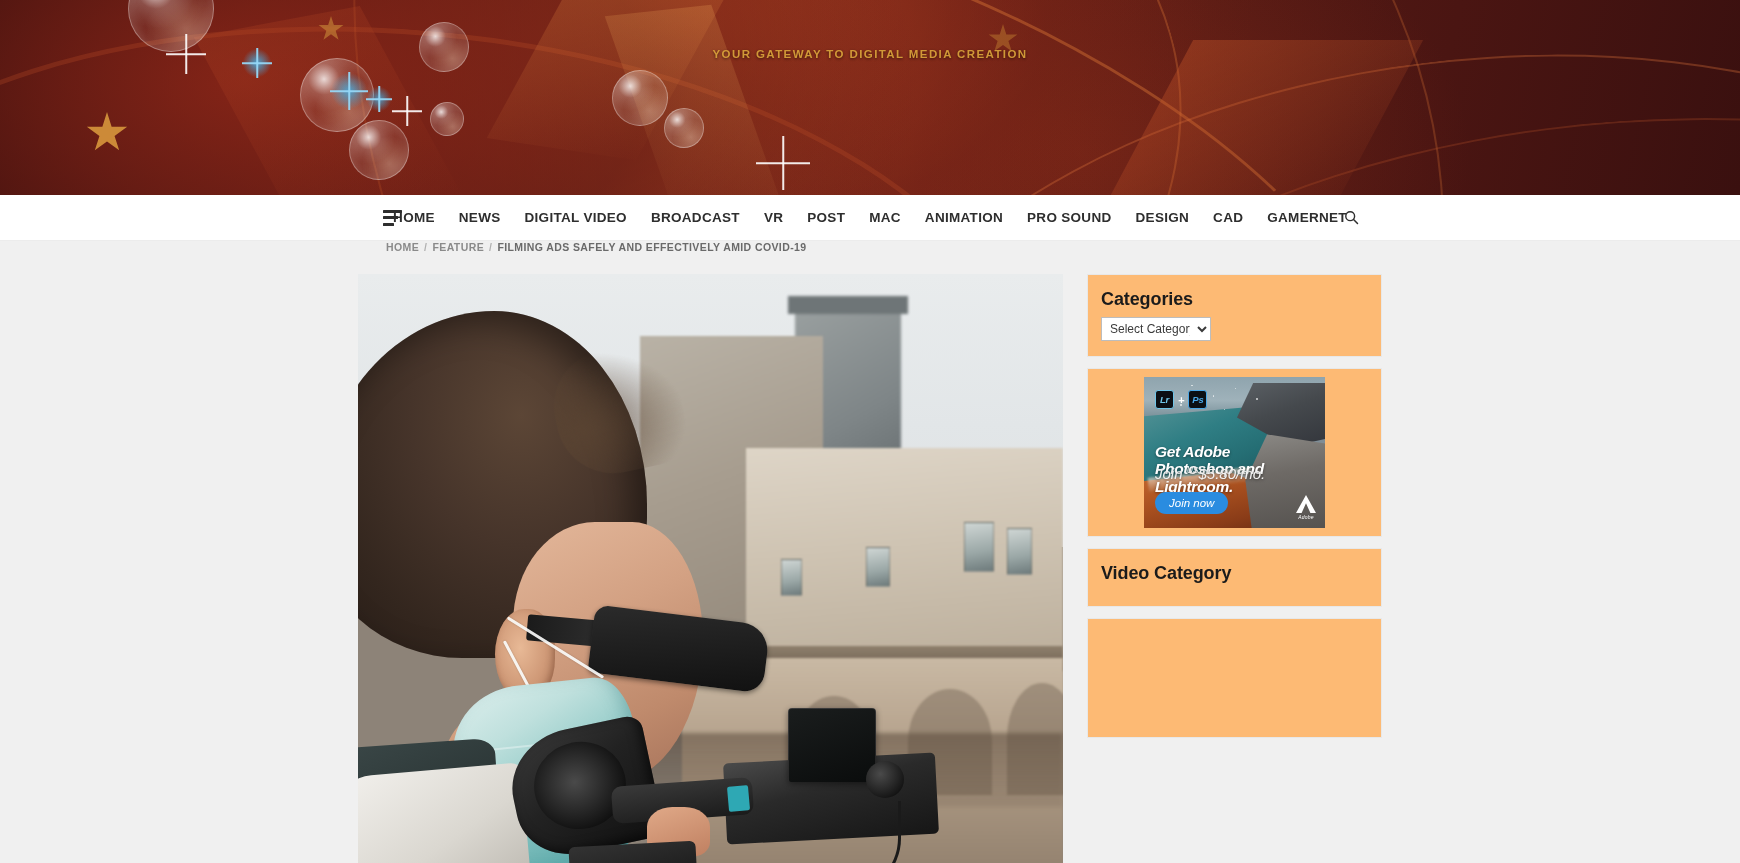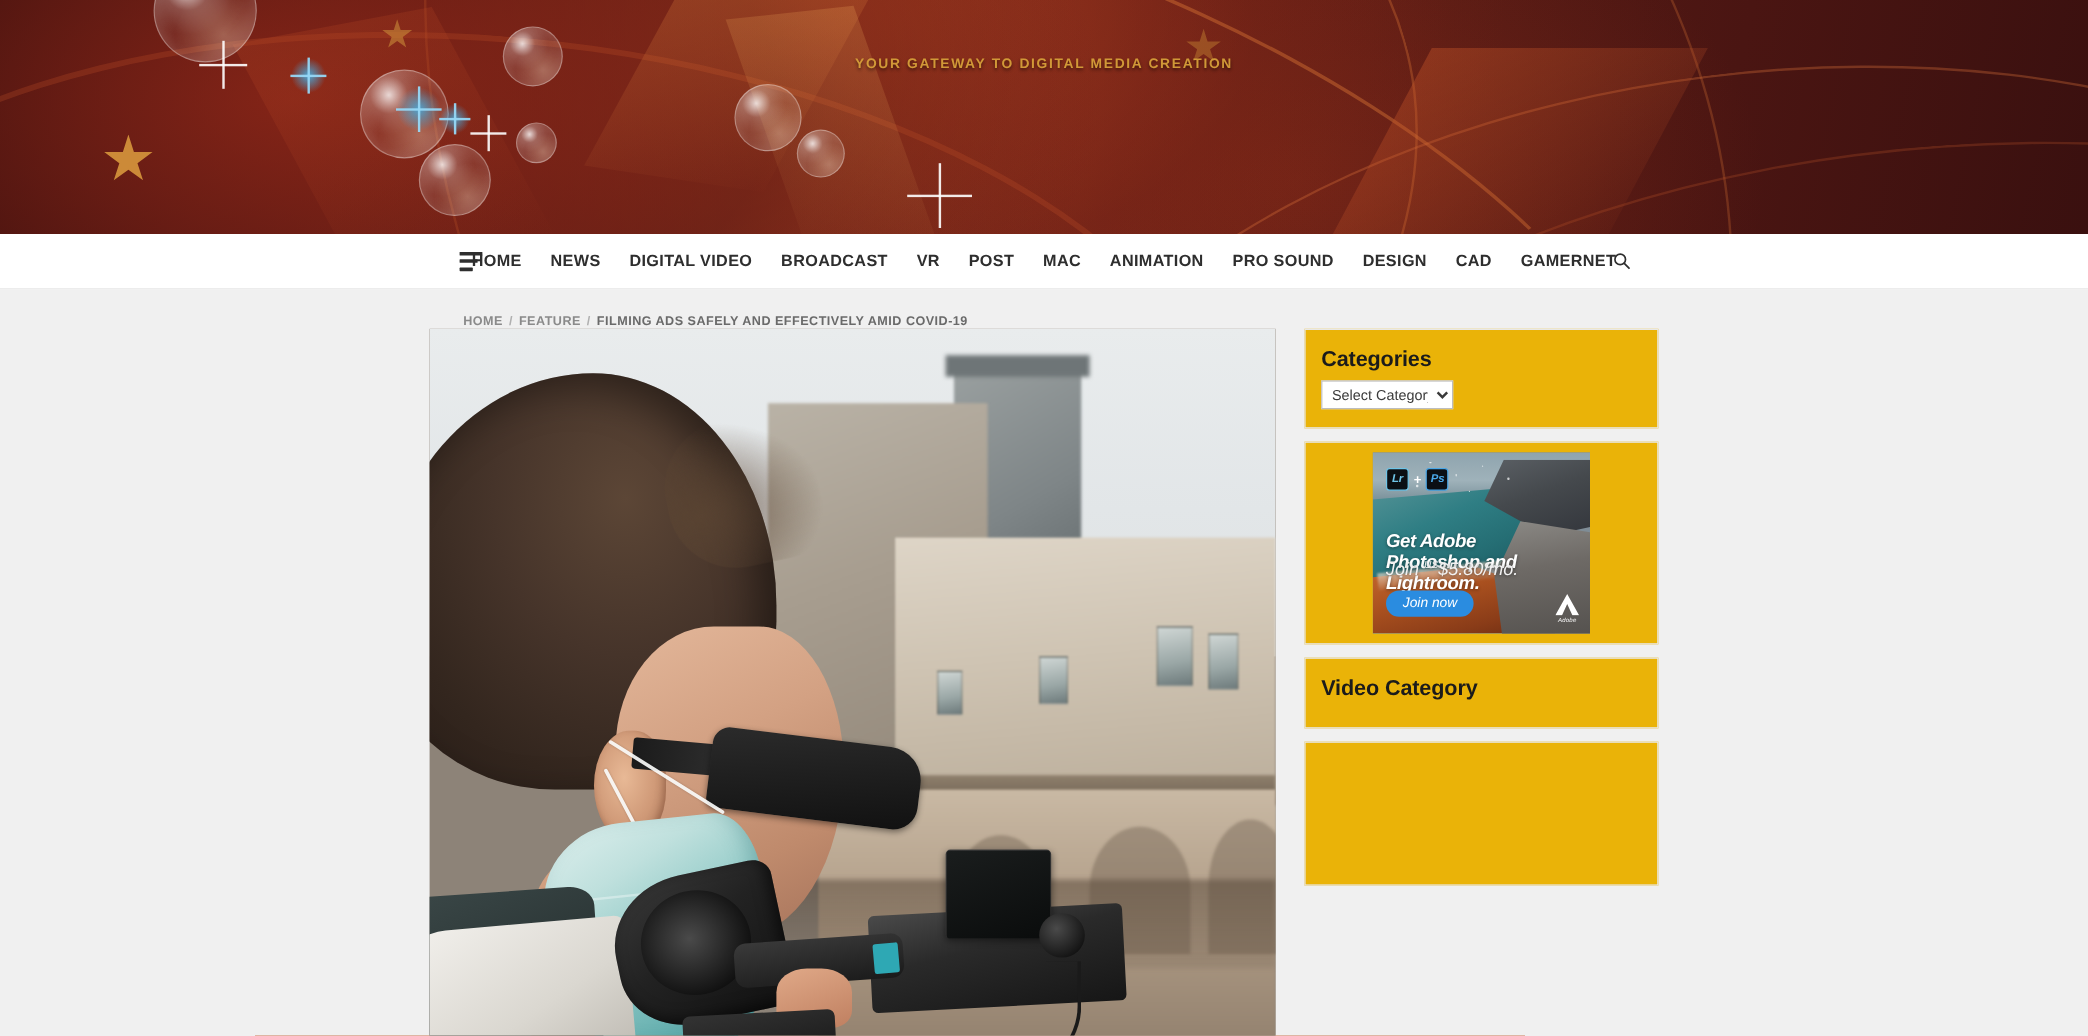--- a/index.html
+++ b/index.html
@@ -181,21 +181,21 @@
     width: 22px; height: 22px;
     display: flex; align-items: center; justify-content: center;
     cursor: pointer;
   }
 
   
   .breadcrumb-bar {
     width: 1740px;
     height: 33px;
     background: #f0f0f0;
-    display: flex; align-items: flex-end;
+    display: flex; align-items: flex-start;
     padding-left: 386px;
   }
   .breadcrumb { font-size: 10.5px; letter-spacing: 0.4px; color: #777; text-transform: uppercase; font-weight: 600; }
   .breadcrumb .crumb { color: #8a8a8a; text-decoration: none; }
   .breadcrumb .sep { margin: 0 5px; color: #b0b0b0; }
   .breadcrumb .current { color: #6a6a6a; }
 
   
   .content {
     width: 1740px;
@@ -402,21 +402,21 @@
   }
   .cam-tripod {
     position: absolute; left: 30%; top: 92%; width: 18%; height: 10%;
     background: linear-gradient(170deg, #333, #0f0f0f);
     border-radius: 6px;
     transform: rotate(-3deg);
   }
 
   
   .card {
-    background: #eab308;
+    background: #fdba74;
     border: 1px solid #e8e8e8;
     margin-bottom: 11px;
   }
   .card-pad { padding: 14px 13px 15px 13px; }
   .widget-title {
     font-size: 18px;
     font-weight: 700;
     color: #1b1b1b;
     letter-spacing: -0.1px;
     margin-bottom: 7px;

